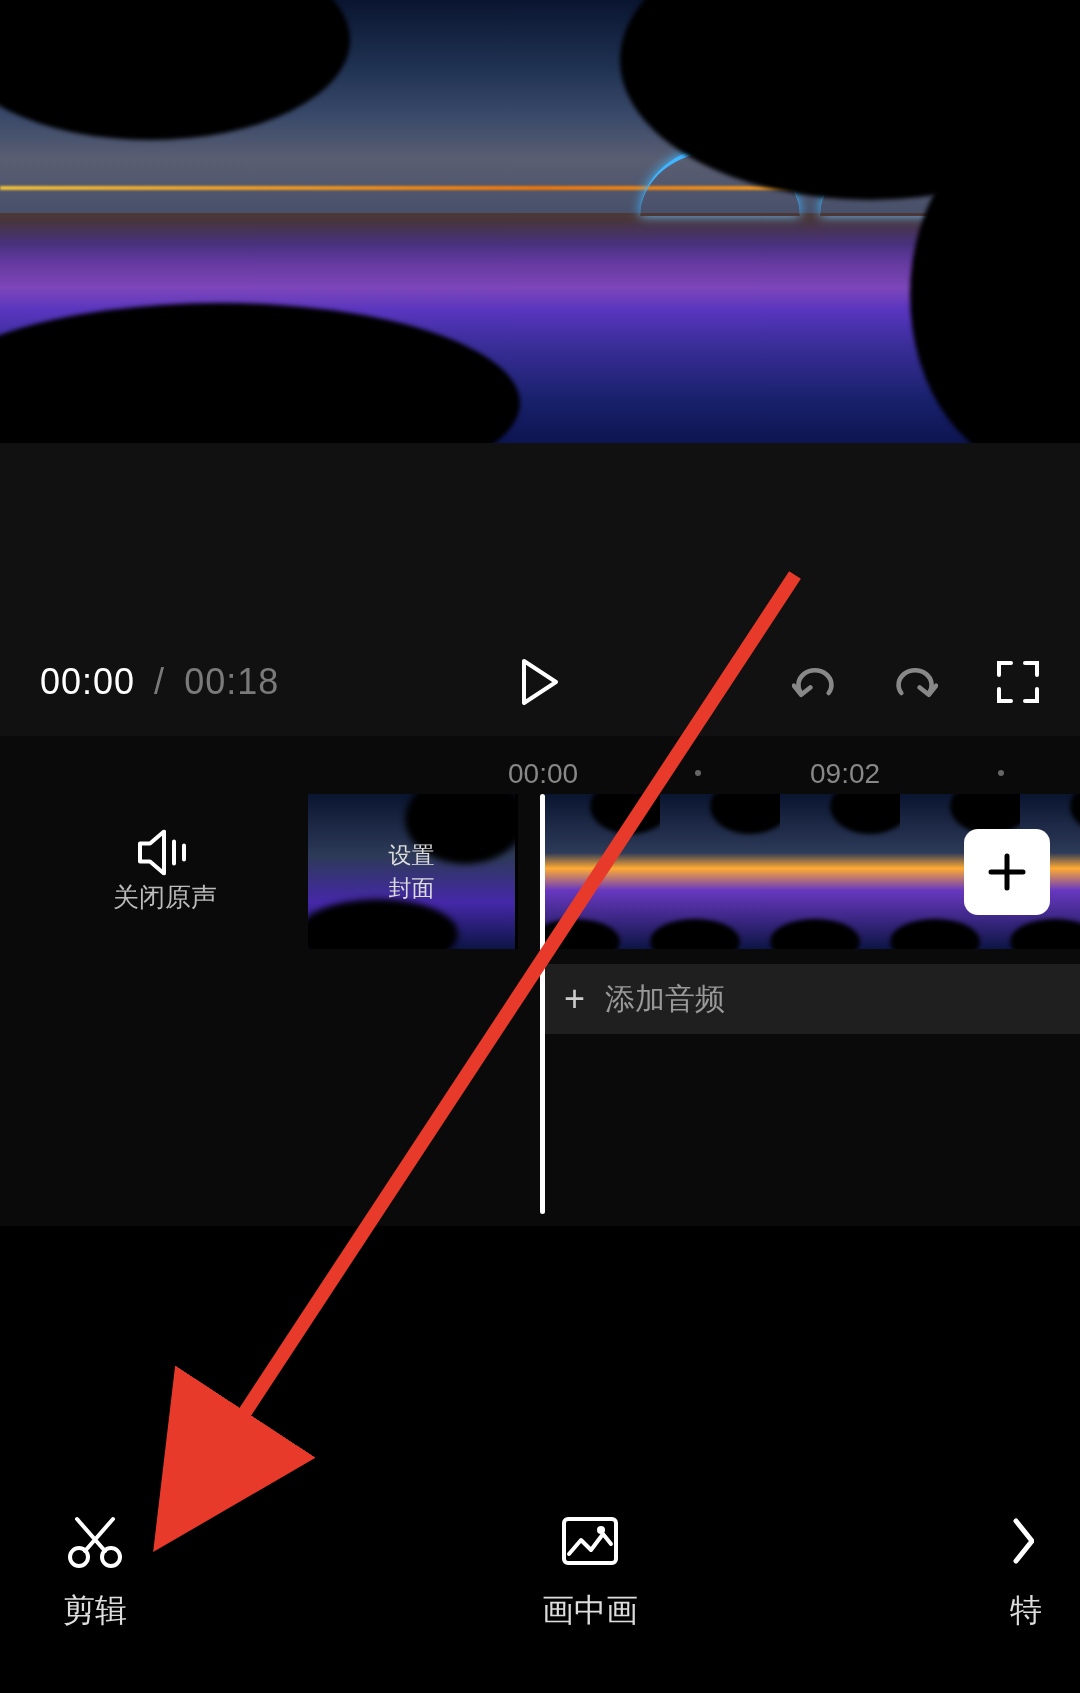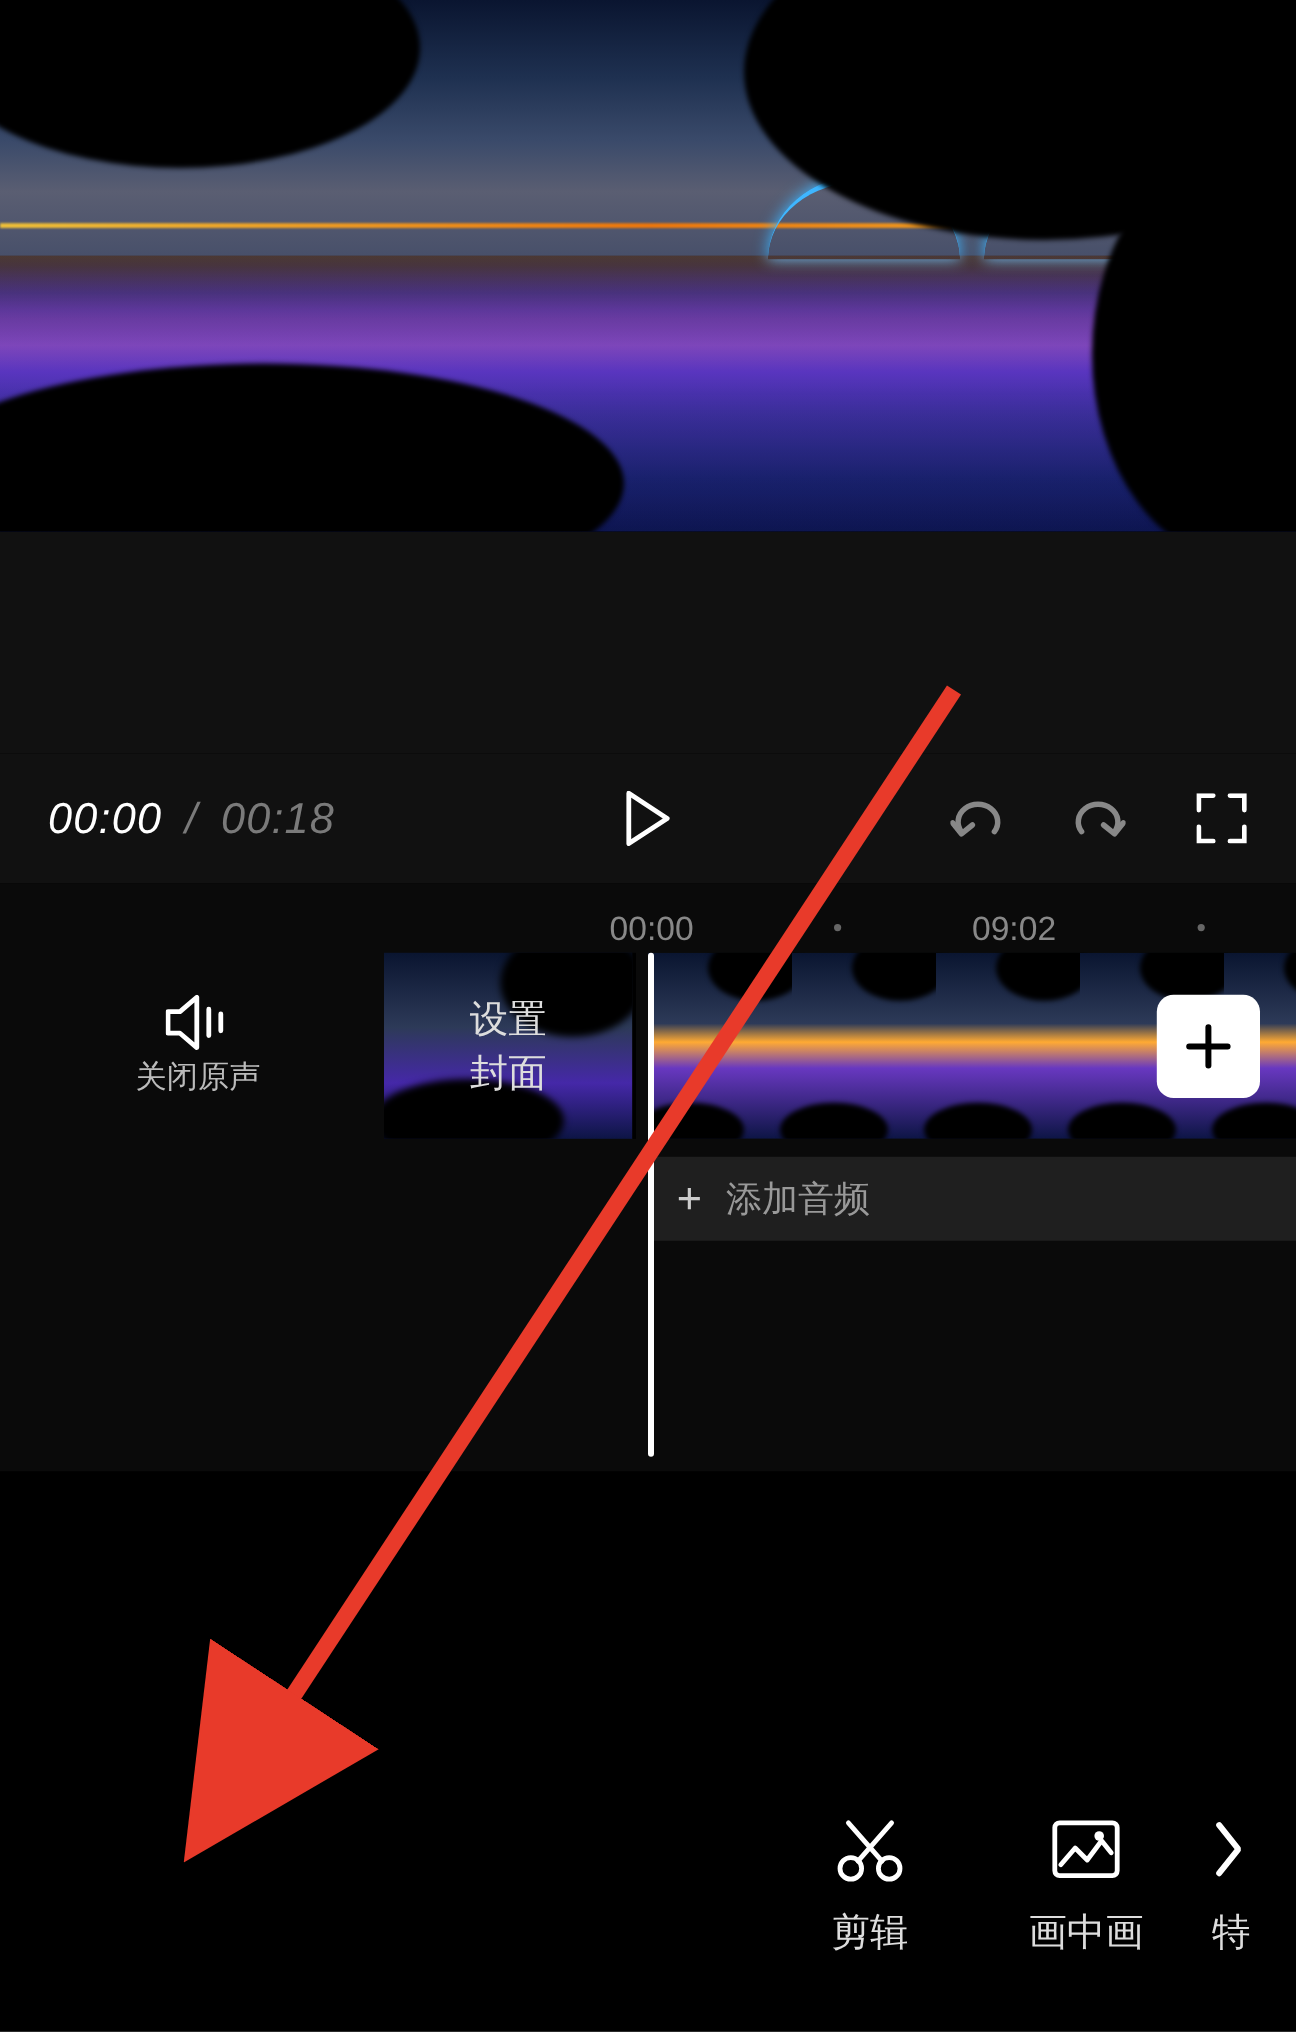--- a/index.html
+++ b/index.html
@@ -77,21 +77,20 @@
       background: #111;
       display: flex;
       align-items: center;
       padding: 0 40px;
       position: relative;
     }
     .time-display {
       font-size: 36px;
       font-weight: 400;
       letter-spacing: 1px;
-      font-style: italic;
     }
     .time-current { color: #fff; }
     .time-sep { color: #7a7a7a; margin: 0 8px; }
     .time-total { color: #7a7a7a; }
     .play-btn {
       position: absolute;
       left: 50%;
       transform: translateX(-50%);
     }
     .ctrl-right {
@@ -133,29 +132,29 @@
       position: absolute;
       left: 0;
       width: 330px;
       text-align: center;
       top: 50%;
       transform: translateY(-50%);
     }
     .mute-label { font-size: 26px; color: #bbb; margin-top: 0; }
     .cover-thumb {
       position: absolute;
-      left: 320px;
+      left: 308px;
       top: 0;
       width: 210px;
       height: 155px;
       background: linear-gradient(to bottom, #0a1530 0%, #2d3a58 40%, #4528a8 70%, #0d1545 100%);
       display: flex;
       align-items: center;
       justify-content: center;
-      font-size: 32px;
+      font-size: 23px;
       color: #ddd;
       line-height: 1.4;
       text-align: left;
       padding: 0 26px;
       border-right: 3px solid #000;
       overflow: hidden;
     }
     .cover-thumb::before {
       content: "";
       position: absolute;
@@ -239,21 +238,21 @@
     
     .toolbar {
       position: absolute;
       bottom: 0;
       left: 0;
       right: 0;
       height: 210px;
       background: #000;
       display: flex;
       align-items: center;
-      justify-content: flex-end;
+      justify-content: space-between;
       padding: 0 20px 30px 20px;
       gap: 30px;
     }
     .tool-item {
       display: flex;
       flex-direction: column;
       align-items: center;
       gap: 20px;
       width: 150px;
       cursor: pointer;

